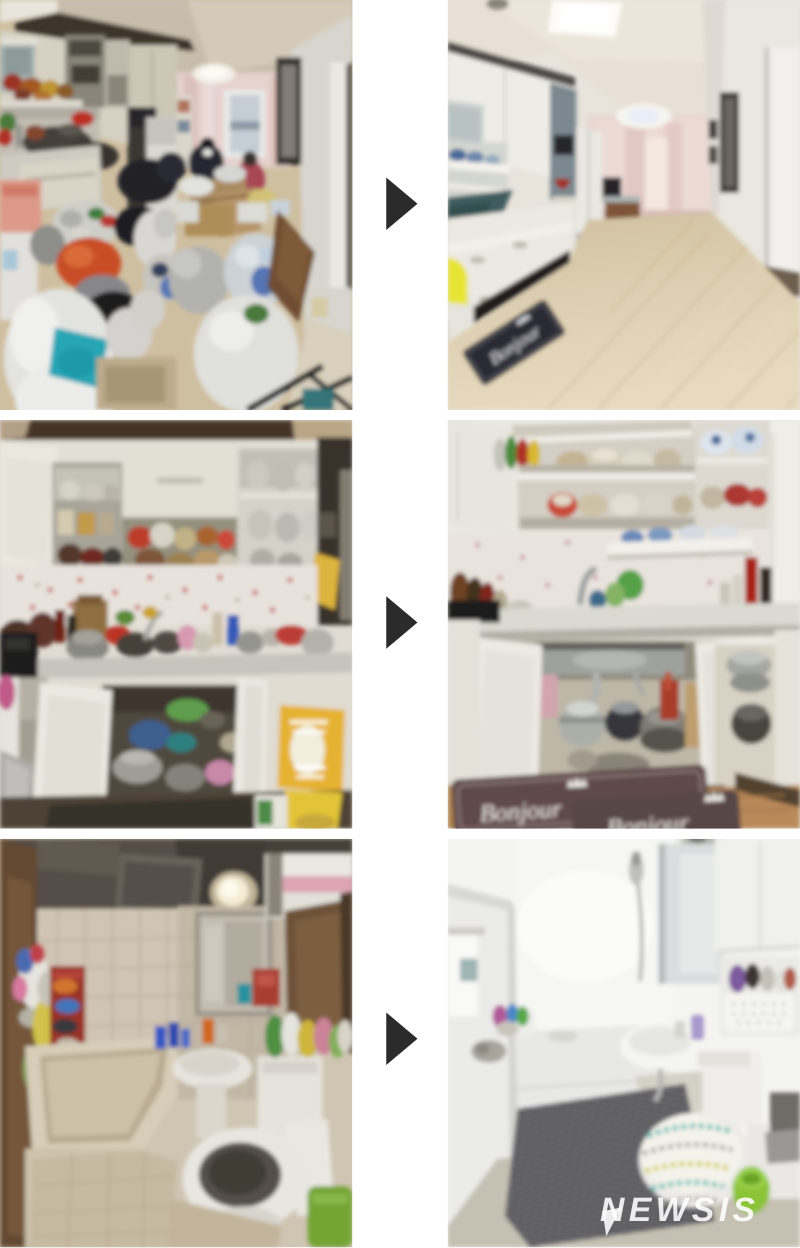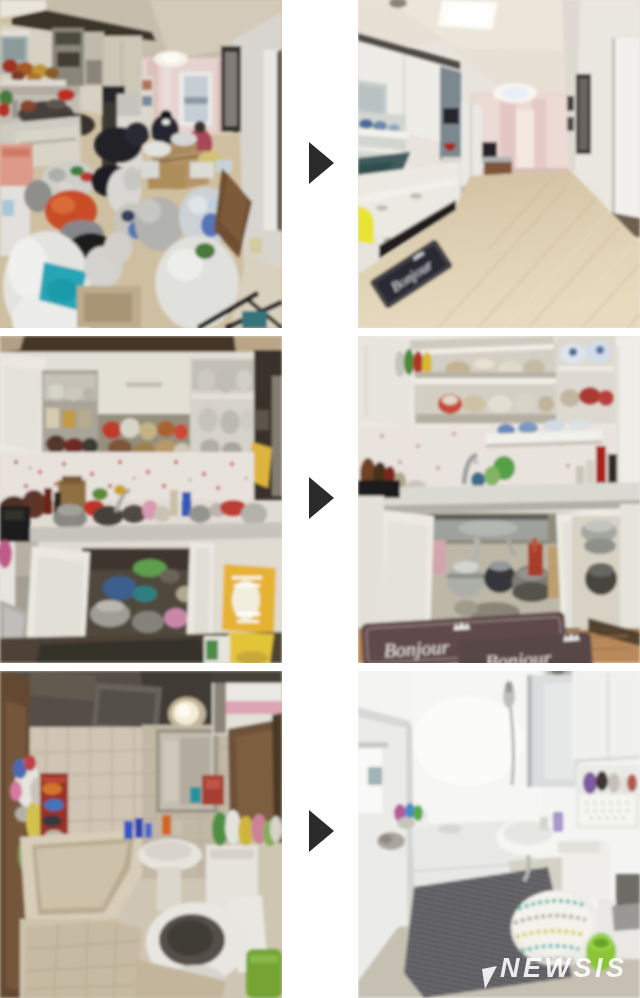--- a/index.html
+++ b/index.html
@@ -798,18 +798,18 @@
 <ellipse cx="52" cy="140" rx="5" ry="8" fill="#4a88c8"></ellipse>
 <ellipse cx="60" cy="142" rx="5" ry="8" fill="#58a848"></ellipse>
 <ellipse cx="48" cy="152" rx="9" ry="6" fill="#c8c4ba"></ellipse>
 <ellipse cx="92" cy="158" rx="12" ry="5" fill="#d8d8d2"></ellipse>
 </g>
 </svg>
 <div style="position:absolute;left:122px;top:282px;color:rgba(255,255,255,0.88);font-weight:bold;font-style:italic;font-size:27px;letter-spacing:3.5px">
 <svg width="17" height="26" viewBox="0 0 17 26" style="position:absolute;left:1px;top:13px">
         <polygon points="1,3 16,0 4,23" fill="rgba(255,255,255,0.88)"></polygon>
       </svg>
-<span style="margin-left:20px">NEWSIS</span>
+<span style="margin-left:0">NEWSIS</span>
 </div>
 </div>
 <div class="tri" style="left:309px;top:142px"></div>
 <div class="tri" style="left:309px;top:477px"></div>
 <div class="tri" style="left:309px;top:810px"></div>
 
 </body></html>

